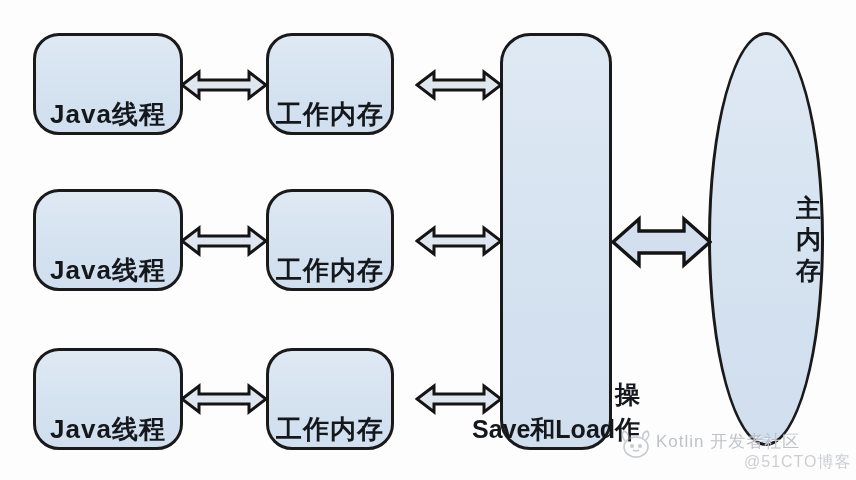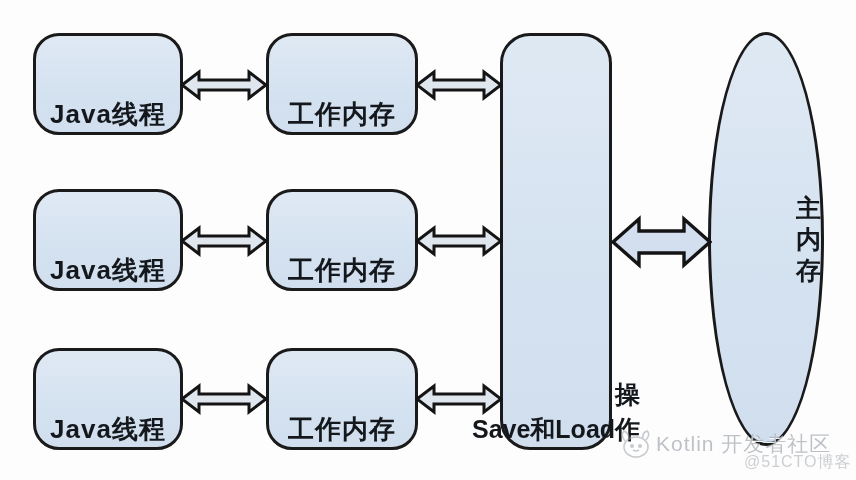--- a/index.html
+++ b/index.html
@@ -23,21 +23,21 @@
     border-radius: 26px;
     display: flex;
     align-items: flex-end;
     justify-content: center;
     color: #14181c;
     font-size: 26px;
     font-weight: 700;
     letter-spacing: 1px;
   }
   .java-box   { left: 33px;  width: 150px; height: 102px; }
-  .work-box   { left: 266px; width: 152px; height: 102px; }
+  .work-box   { left: 266px; width: 128px; height: 102px; }
   .row-1 { top: 33px; }
   .row-2 { top: 189px; }
   .row-3 { top: 348px; }
   .save-box {
     left: 500px; top: 33px;
     width: 112px; height: 417px;
     border-radius: 30px;
     flex-direction: row;
     font-size: 25px;
     line-height: 35px;
@@ -67,21 +67,21 @@
   }
   .watermark-logo {
     position: absolute;
     left: 616px; top: 423px;
     width: 38px; height: 40px;
     opacity: 0.55;
   }
   .watermark-text {
     position: absolute;
     left: 656px; top: 430px;
-    font-size: 21px;
+    font-size: 17px;
     letter-spacing: 1px;
     color: rgba(150, 156, 163, 0.62);
     text-shadow: 0 1px 0 rgba(255,255,255,0.9);
     white-space: nowrap;
   }
   .watermark-blog {
     position: absolute;
     left: 744px; top: 452px;
     font-size: 16px;
     letter-spacing: 1px;

